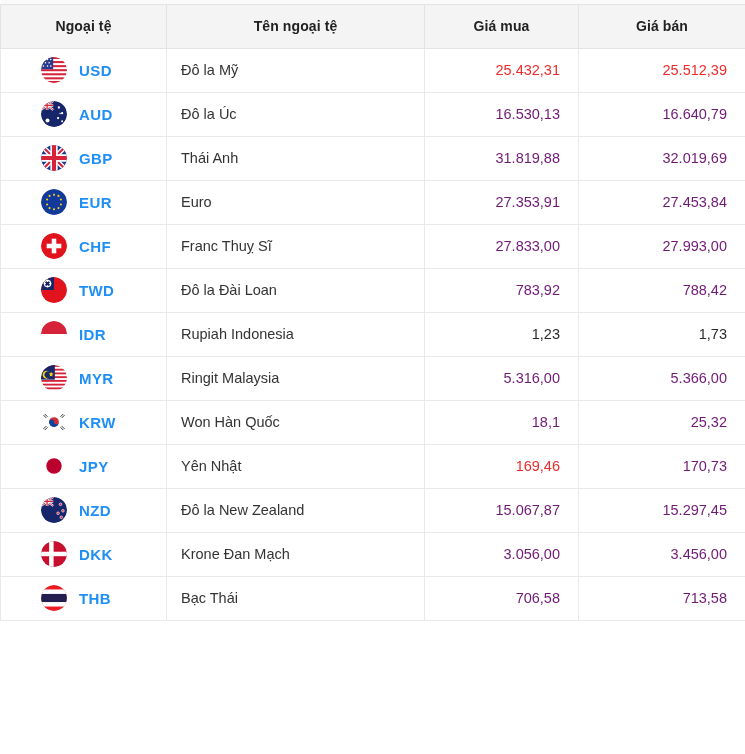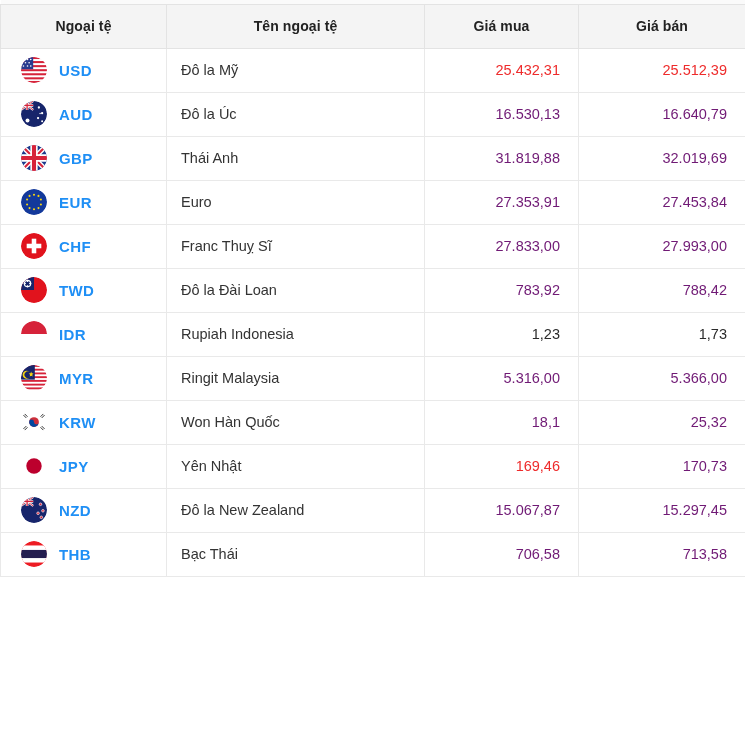--- a/index.html
+++ b/index.html
@@ -84,21 +84,21 @@
     height: 44px;
     padding: 0 14px;
     vertical-align: middle;
     font-size: 14.5px;
     color: #343434;
     background: #ffffff;
   }
   tbody tr.highlight td { background: #f2f8fd; }
 
   td.code-cell {
-    padding-left: 20px;
+    padding-left: 40px;
     text-align: center;
   }
   .code-wrap {
     display: flex;
     align-items: center;
     gap: 12px;
   }
   .flag {
     width: 26px; height: 26px;
     flex: 0 0 26px;
@@ -462,20 +462,39 @@
           </td>
           <td class="name-cell">Đô la New Zealand</td>
           <td class="price-cell up">15.067,87</td>
           <td class="price-cell up">15.297,45</td>
         </tr>
         <tr>
           <td class="code-cell">
             <span class="code-wrap">
               <span class="flag">
                 <svg viewBox="0 0 32 32">
+                  <rect width="32" height="32" fill="#c8102e"></rect>
+    <g fill="#fff">
+                    <rect x="10" y="0" width="5.5" height="32"></rect>
+                    <rect x="0" y="13.2" width="32" height="5.5"></rect>
+                  </g>
+                </svg>
+              </span>
+              <span class="code-label">DKK</span>
+            </span>
+          </td>
+          <td class="name-cell">Krone Đan Mạch</td>
+          <td class="price-cell up">3.056,00</td>
+          <td class="price-cell up">3.456,00</td>
+        </tr>
+        <tr>
+          <td class="code-cell">
+            <span class="code-wrap">
+              <span class="flag">
+                <svg viewBox="0 0 32 32">
                   <rect width="32" height="32" fill="#ed1c24"></rect>
     <rect y="5.5" width="32" height="21" fill="#fff"></rect>
                   <rect y="11" width="32" height="10" fill="#241d4f"></rect>
                 </svg>
               </span>
               <span class="code-label">THB</span>
             </span>
           </td>
           <td class="name-cell">Bạc Thái</td>
           <td class="price-cell up">706,58</td>

